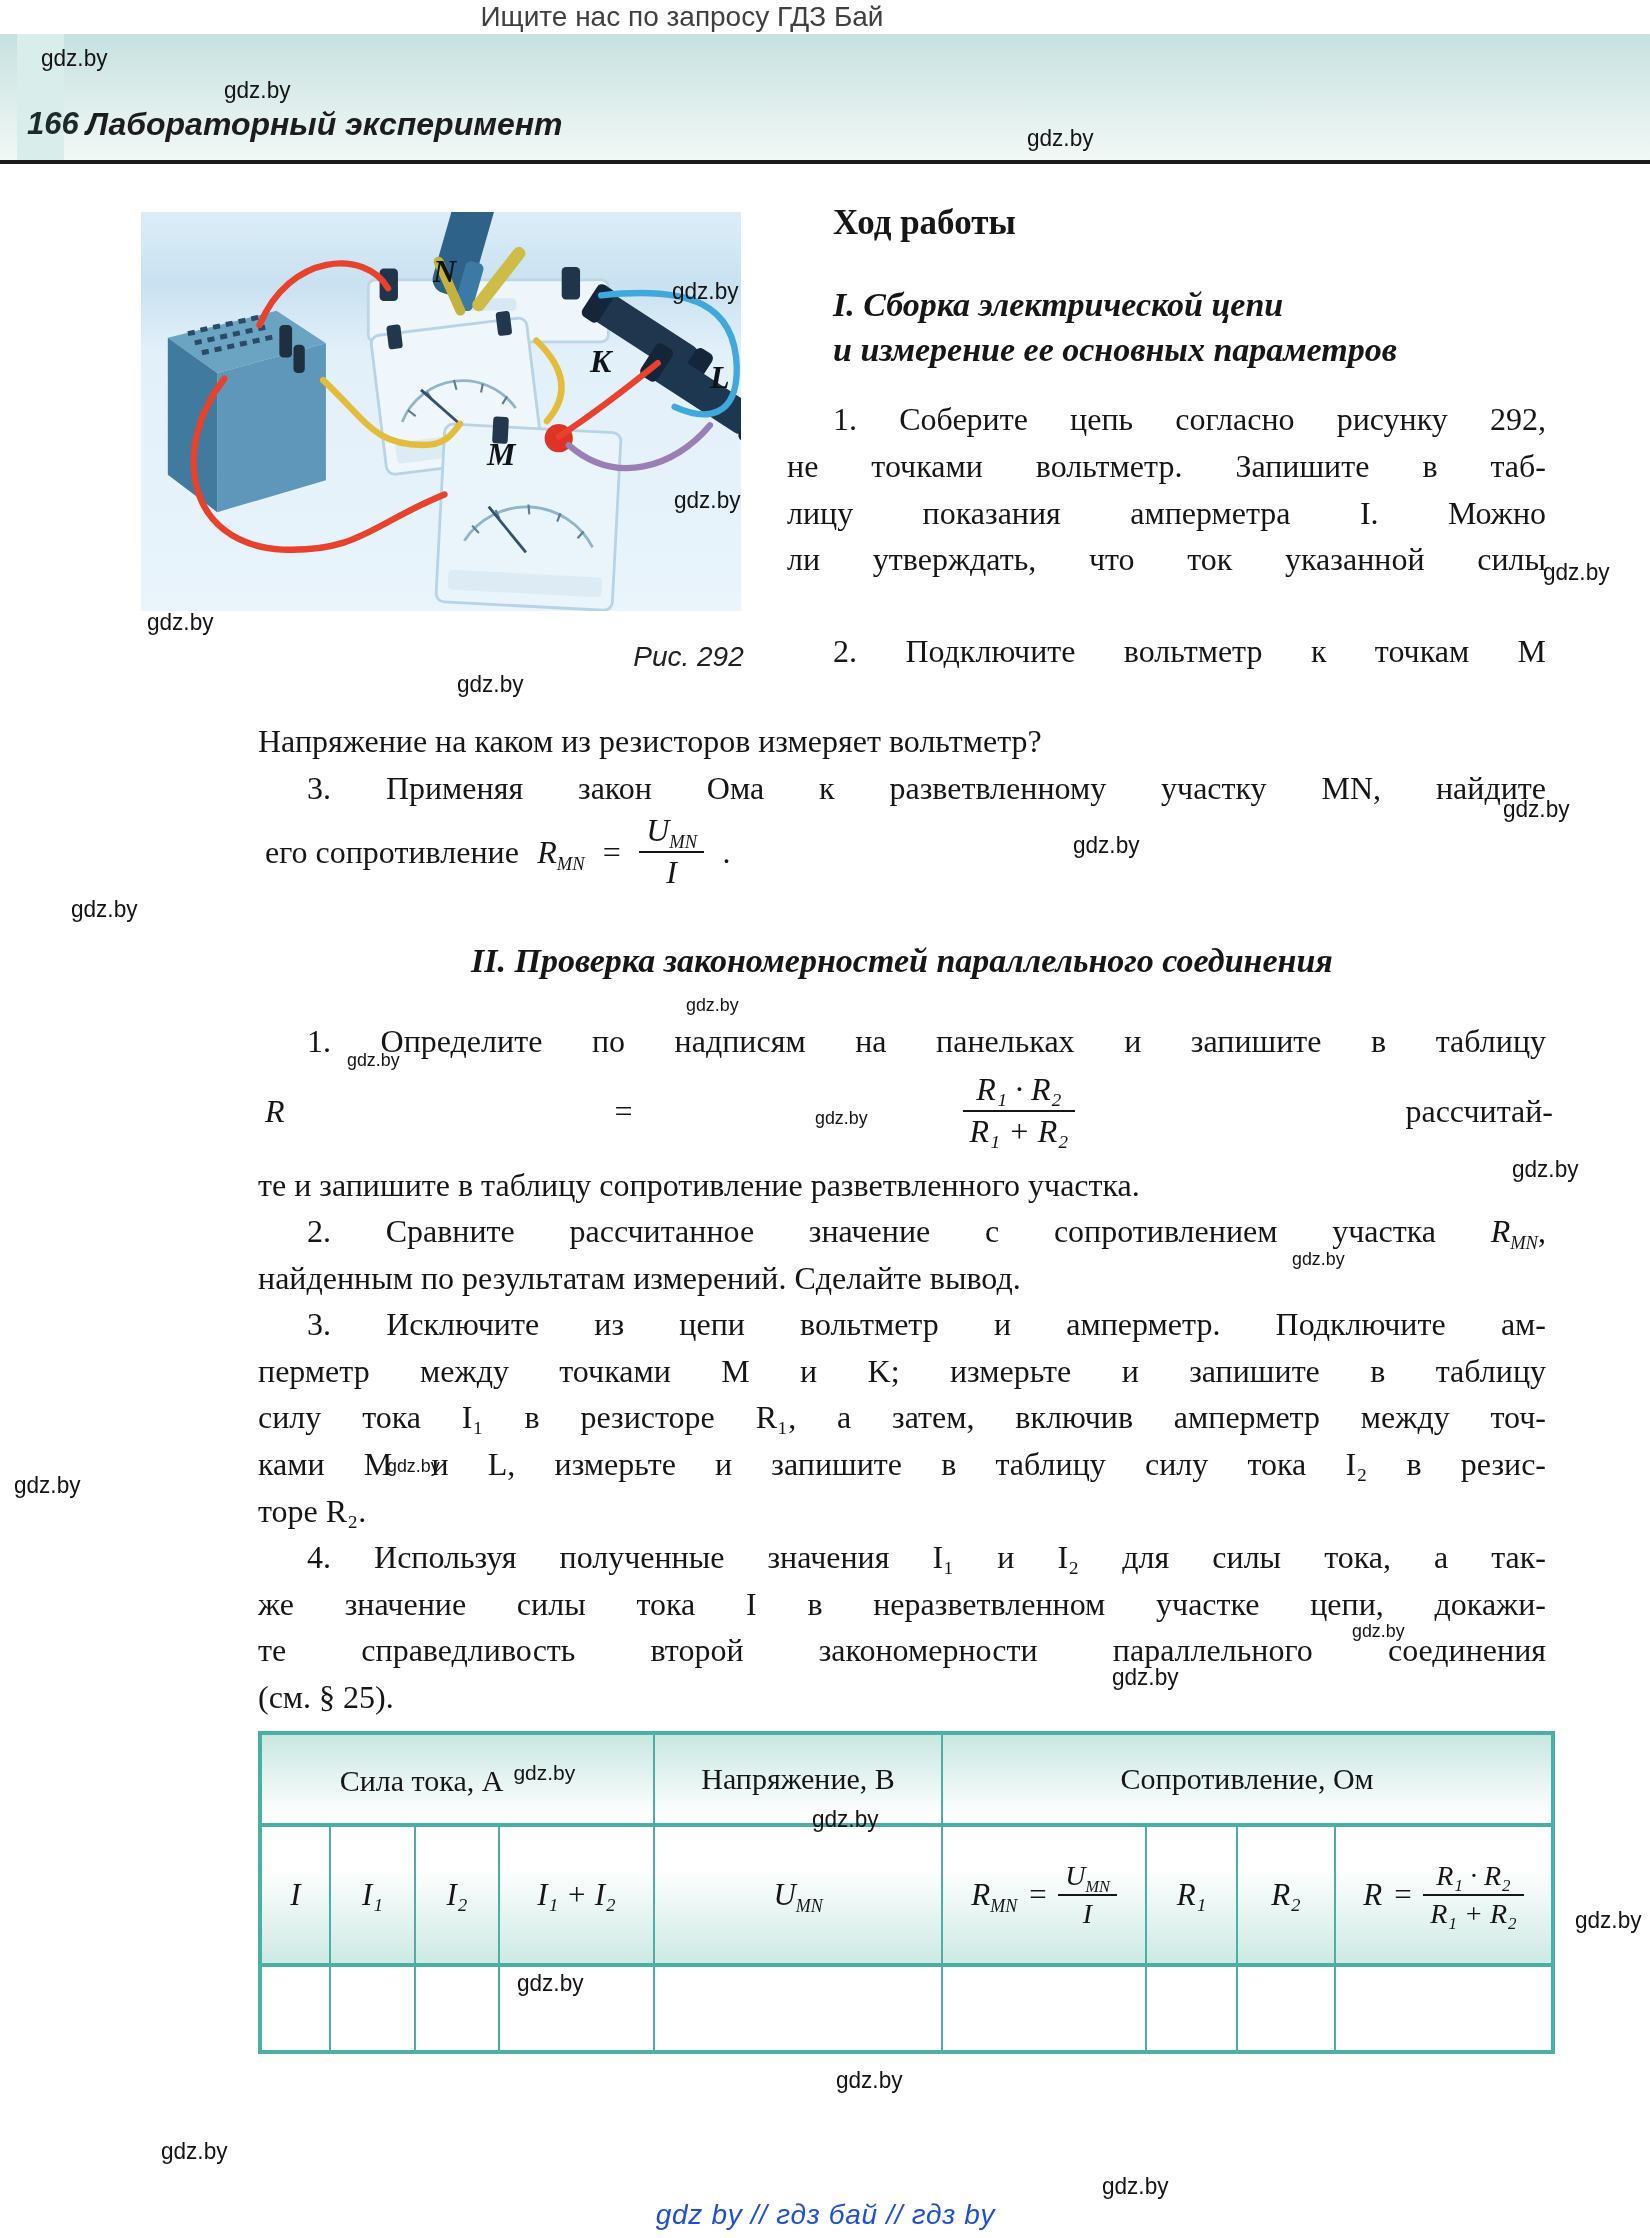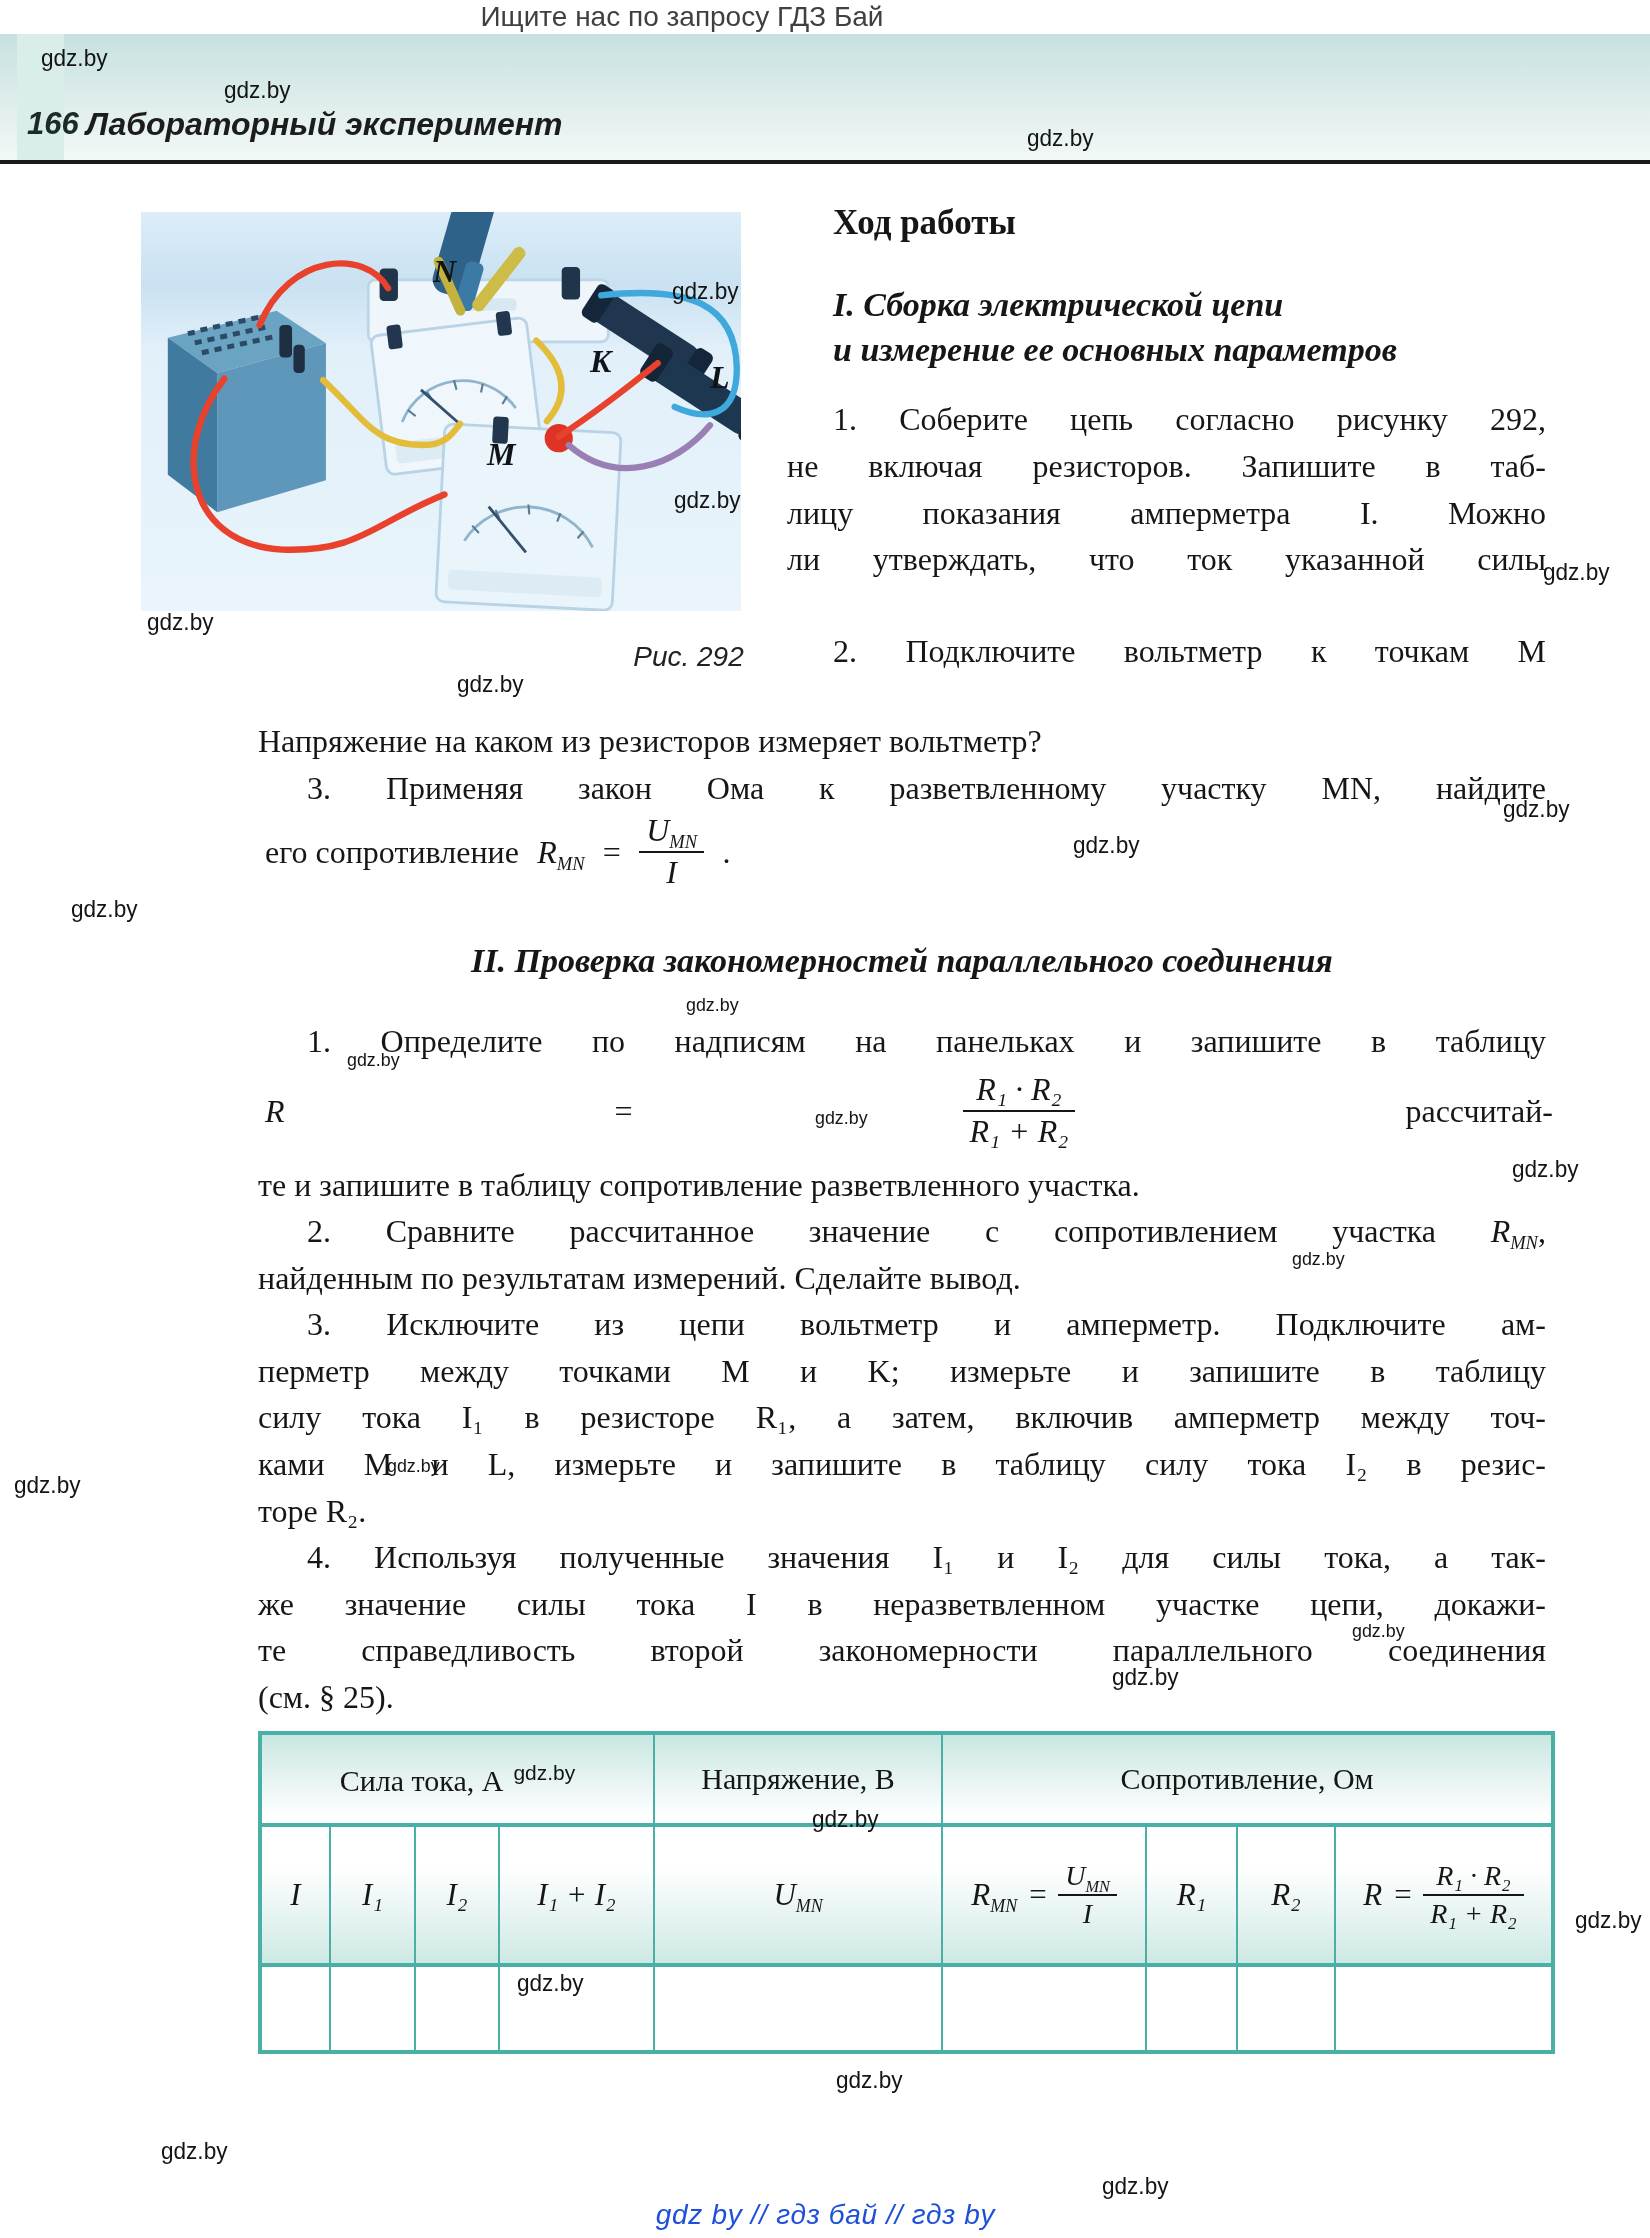--- a/index.html
+++ b/index.html
@@ -188,21 +188,21 @@
 
   <div class="caption">Рис. 292</div>
   <span class="wm" style="left:147px;top:608px;">gdz.by</span>
   <span class="wm" style="left:457px;top:670px;">gdz.by</span>
 
   <div class="line b workhead" style="left:833px;top:203px;">Ход работы</div>
   <div class="line bi" style="left:833px;top:285px;font-size:34px;">I. Сборка электрической цепи</div>
   <div class="line bi" style="left:833px;top:330px;font-size:34px;">и измерение ее основных параметров</div>
 
   <div class="line j" style="left:833px;top:399px;width:713px;">1. Соберите цепь согласно рисунку 292,</div>
-  <div class="line j" style="left:787px;top:446px;width:759px;">не включая резисторов. Запишите в таб-</div>
+  <div class="line j" style="left:787px;top:446px;width:759px;">не точками вольтметр. Запишите в таб-</div>
   <div class="line j" style="left:787px;top:493px;width:759px;">лицу показания амперметра I. Можно</div>
   <div class="line j" style="left:787px;top:539px;width:759px;">ли утверждать, что ток указанной силы</div>
   <div class="line j" style="left:833px;top:631px;width:713px;">2. Подключите вольтметр к точкам M</div>
   <span class="wm" style="left:1543px;top:558px;">gdz.by</span>
 
   <div class="line" style="left:258px;top:721px;">Напряжение на каком из резисторов измеряет вольтметр?</div>
   <div class="line j" style="left:307px;top:768px;width:1239px;">3. Применяя закон Ома к разветвленному участку MN, найдите</div>
 
   <div class="line fline" style="left:258px;top:806px;height:92px;">
     <span>его сопротивление</span>

